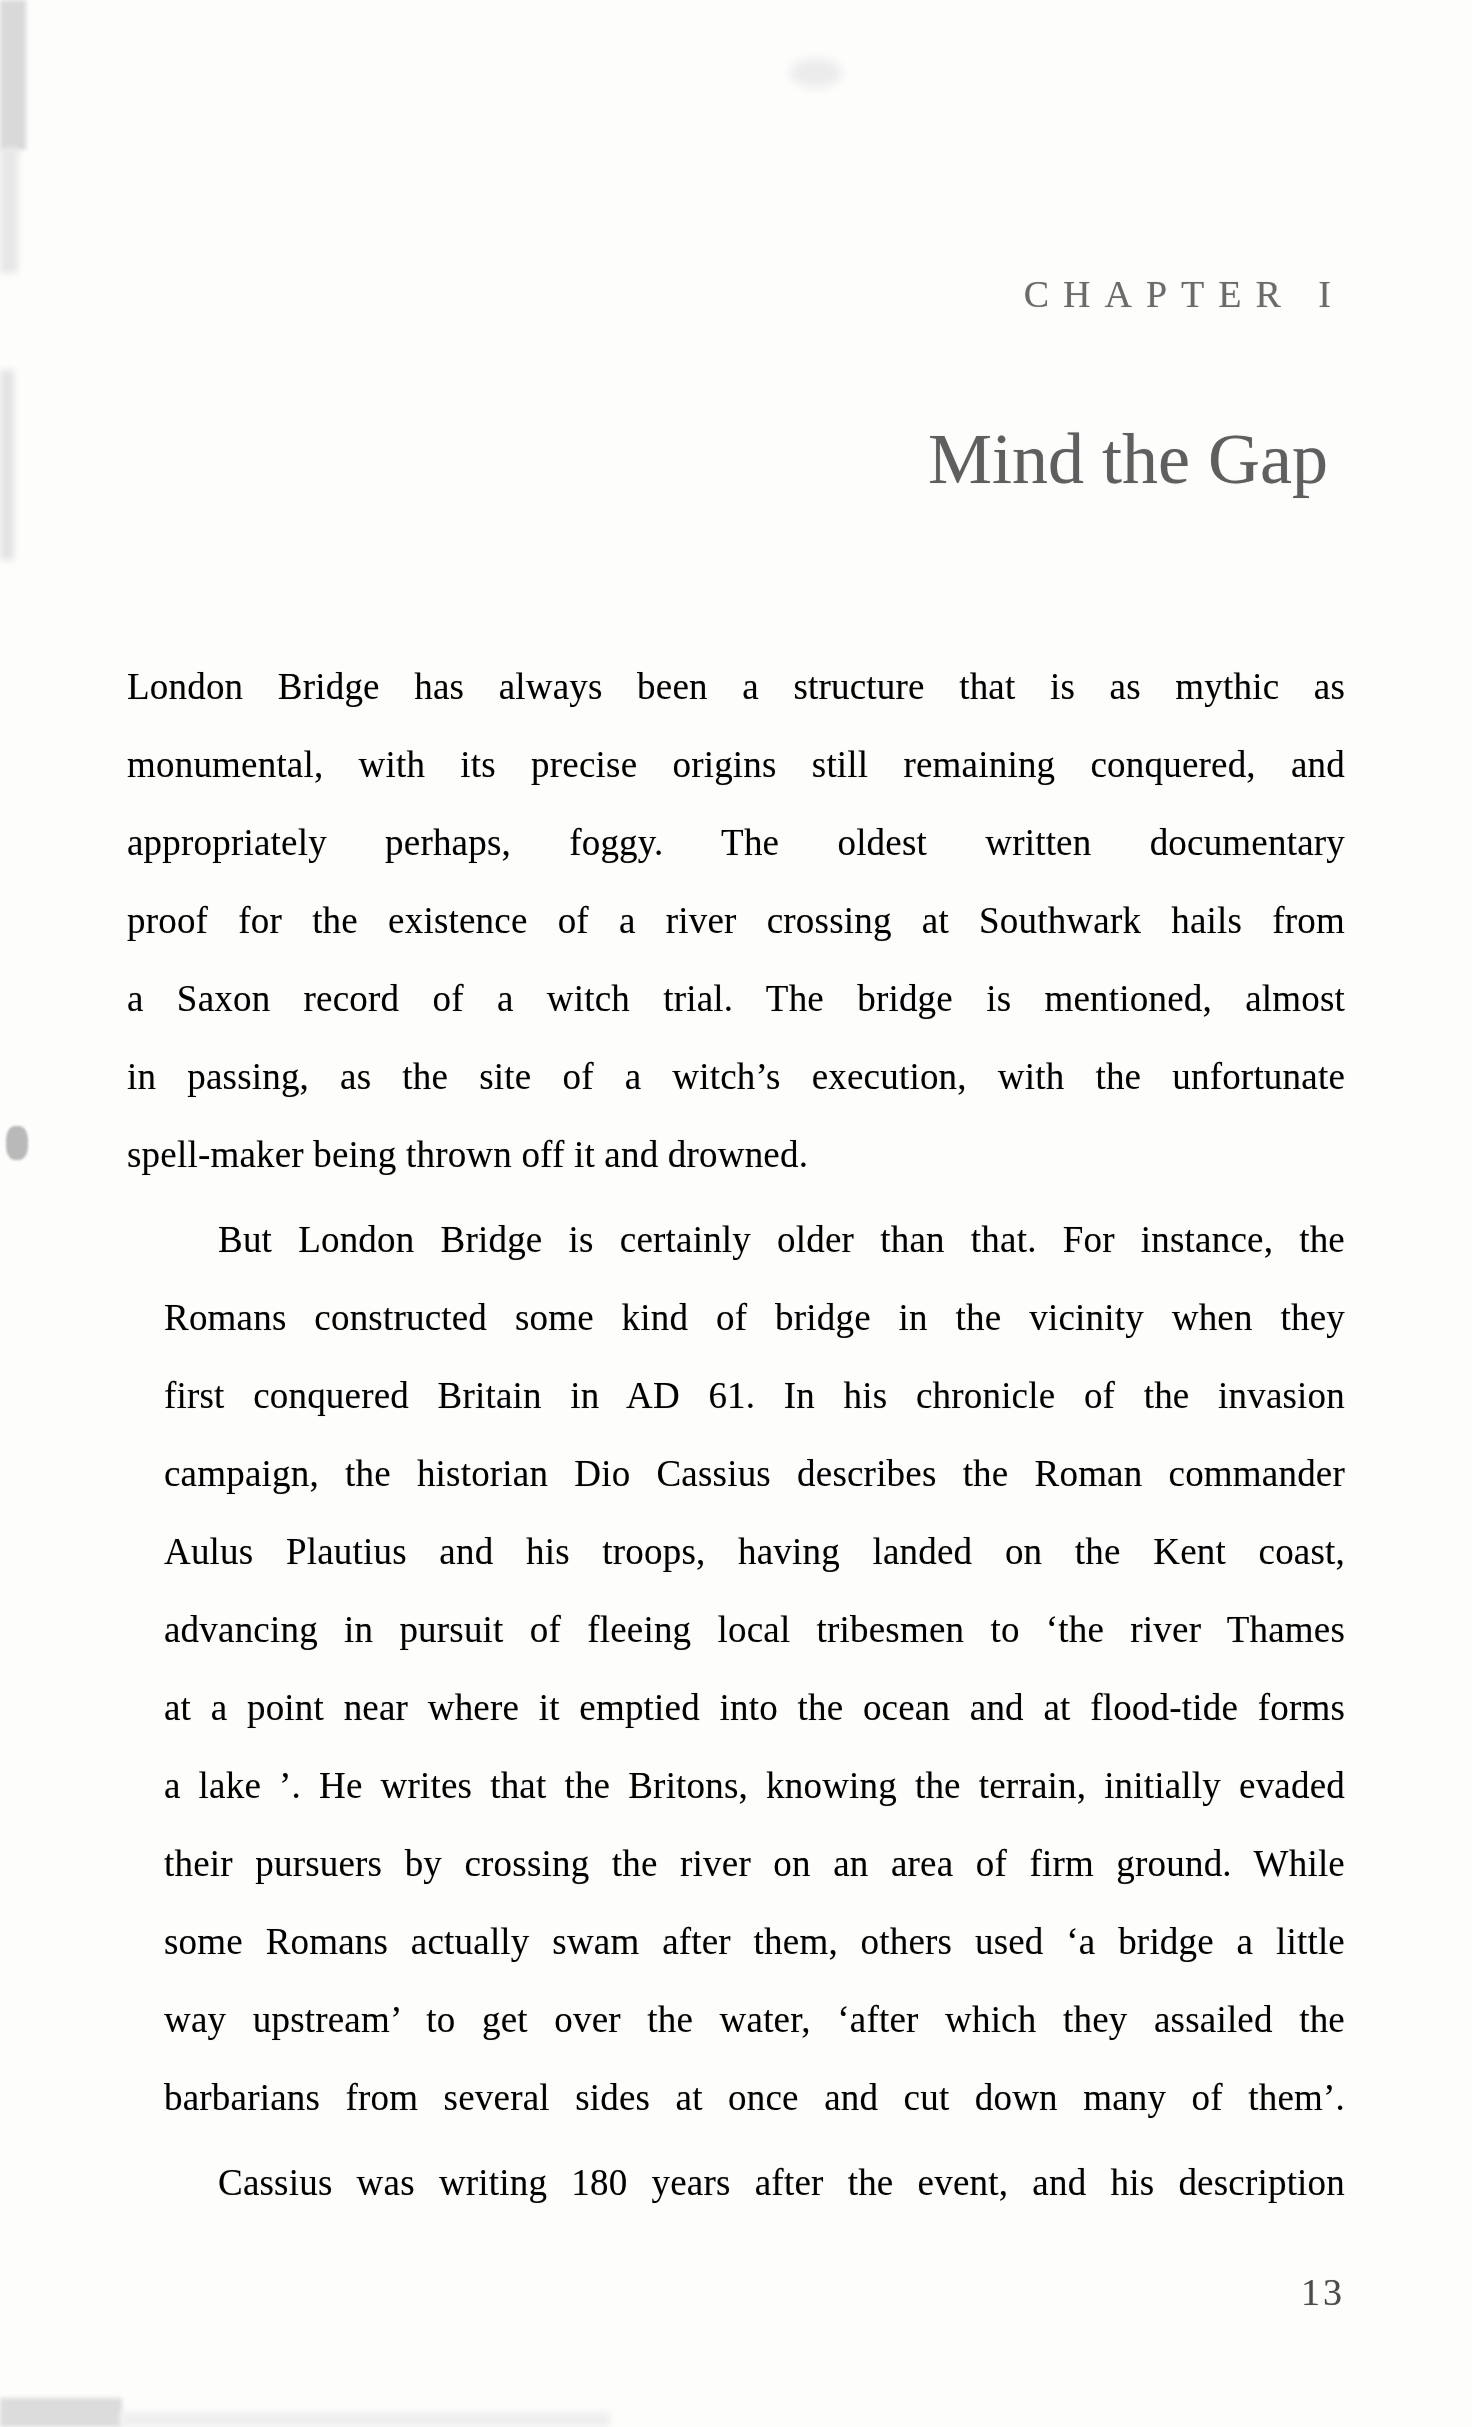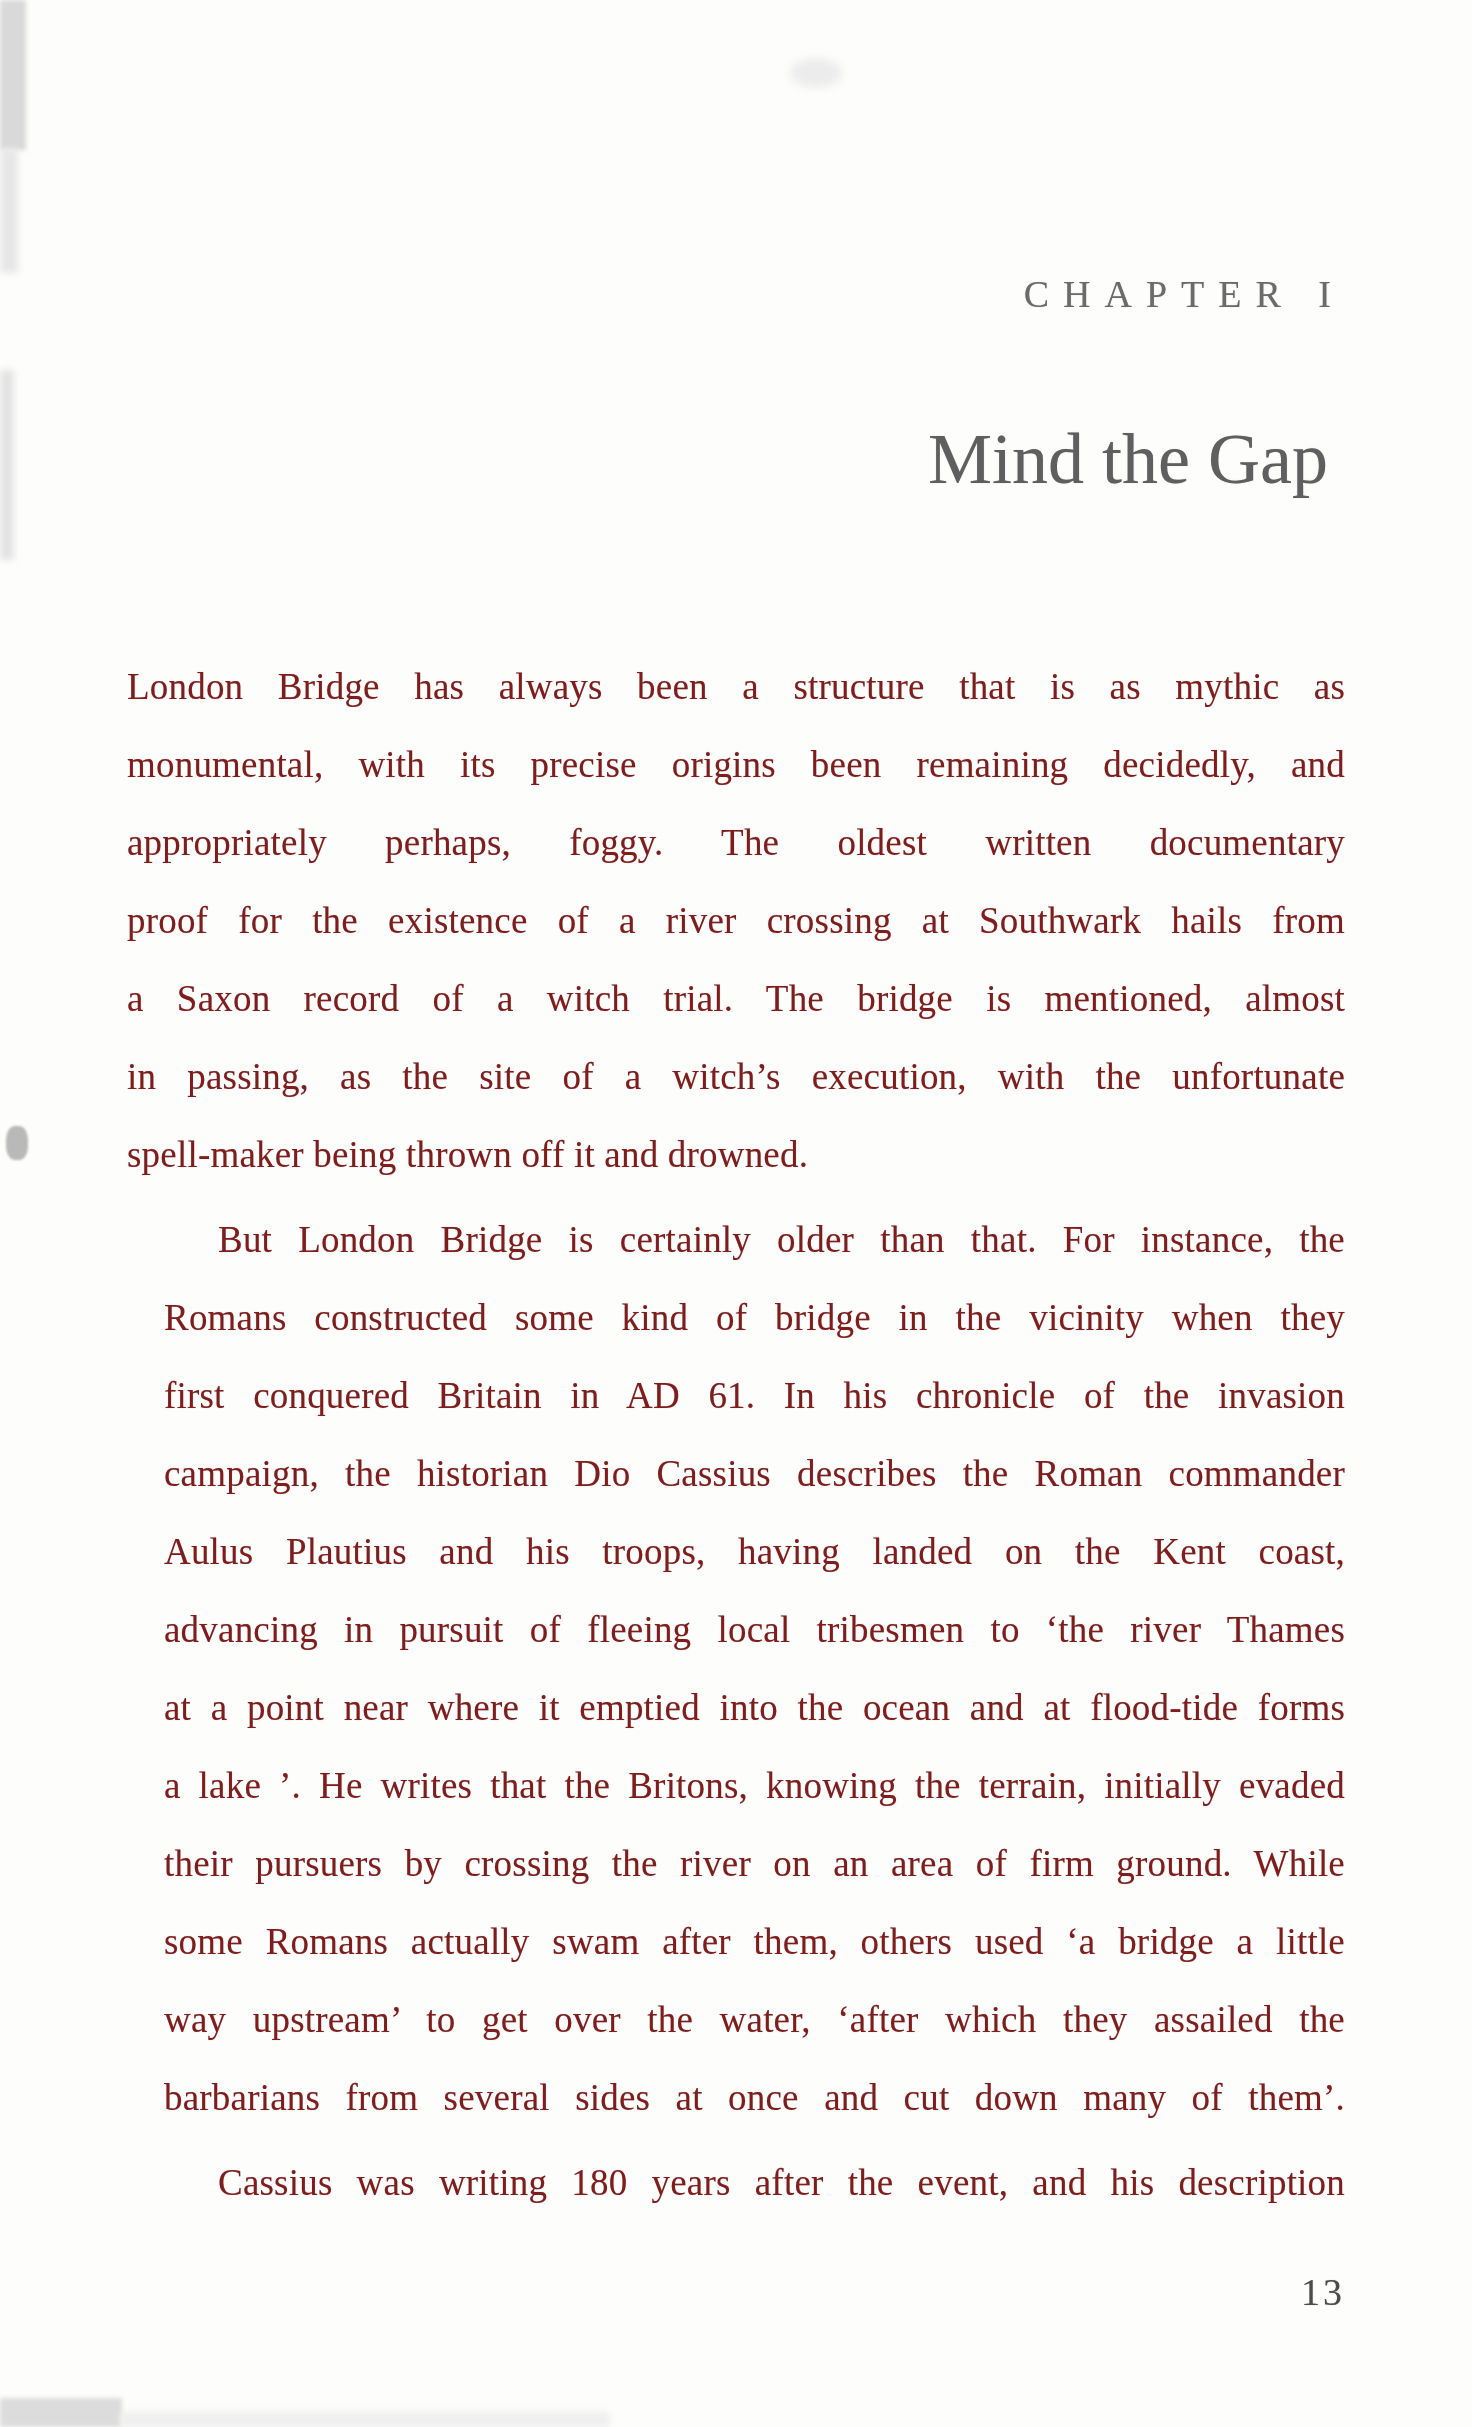--- a/index.html
+++ b/index.html
@@ -41,21 +41,21 @@
     white-space: nowrap;
   }
   
   .bodytext {
     position: absolute;
     top: 648px;
     left: 127px;
     width: 1218px;
     font-size: 37px;
     line-height: 78px;
-    color: #7f1d1d;
+    color: #000000;
     text-shadow: 0 0 1px rgba(55,55,55,0.35);
     letter-spacing: 0.2px;
   }
   .para { margin: 0; }
   .para + .para { margin-top: 7px; margin-left: 37px; }
   .line {
     text-align: justify;
     text-align-last: justify;
   }
   .line.natural {
@@ -93,21 +93,21 @@
 <div class="page">
 
   <div class="chapter">CHAPTER I</div>
 
   <h1 class="title">Mind the Gap</h1>
 
   <div class="bodytext">
 
     <div class="para">
       <div class="line">London Bridge has always been a structure that is as mythic as</div>
-      <div class="line">monumental, with its precise origins been remaining decidedly, and</div>
+      <div class="line">monumental, with its precise origins still remaining conquered, and</div>
       <div class="line">appropriately perhaps, foggy. The oldest written documentary</div>
       <div class="line">proof for the existence of a river crossing at Southwark hails from</div>
       <div class="line">a Saxon record of a witch trial. The bridge is mentioned, almost</div>
       <div class="line">in passing, as the site of a witch’s execution, with the unfortunate</div>
       <div class="line natural">spell-maker being thrown off it and drowned.</div>
     </div>
 
     <div class="para">
       <div class="line first-indent">But London Bridge is certainly older than that. For instance, the</div>
       <div class="line">Romans constructed some kind of bridge in the vicinity when they</div>

